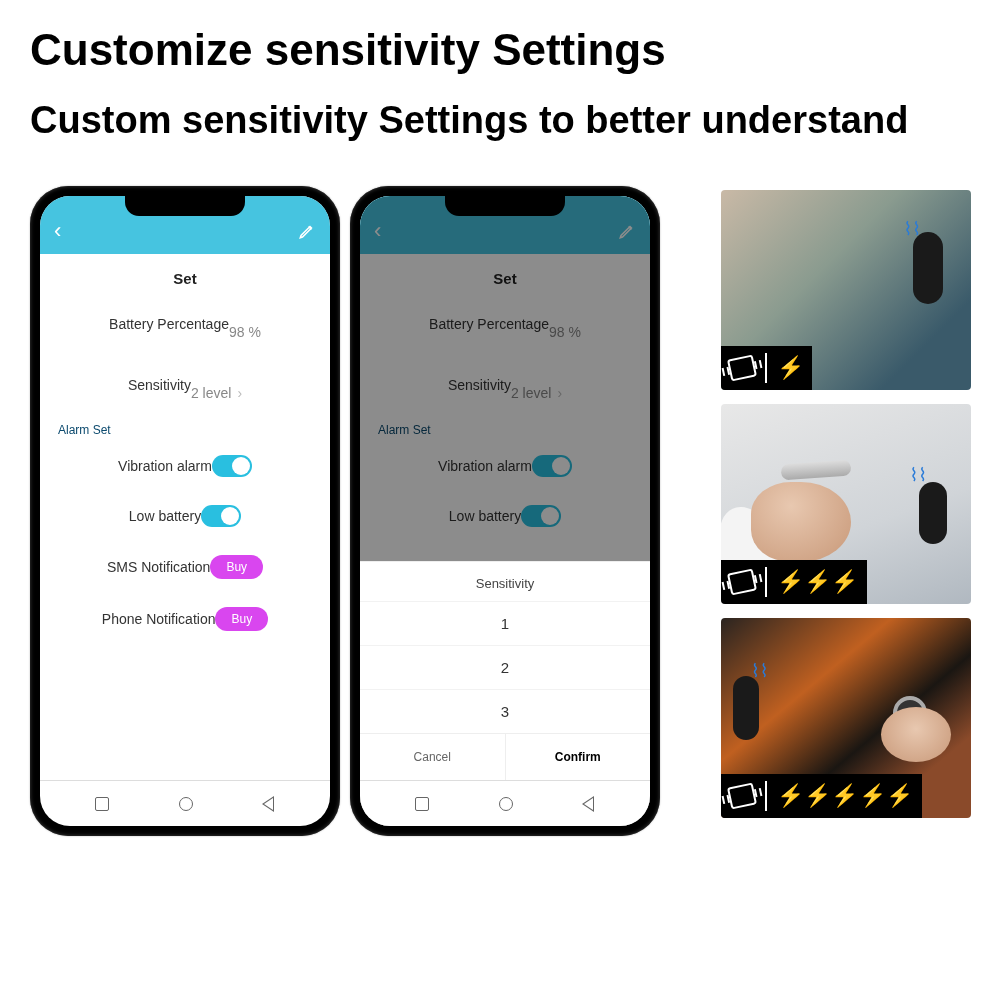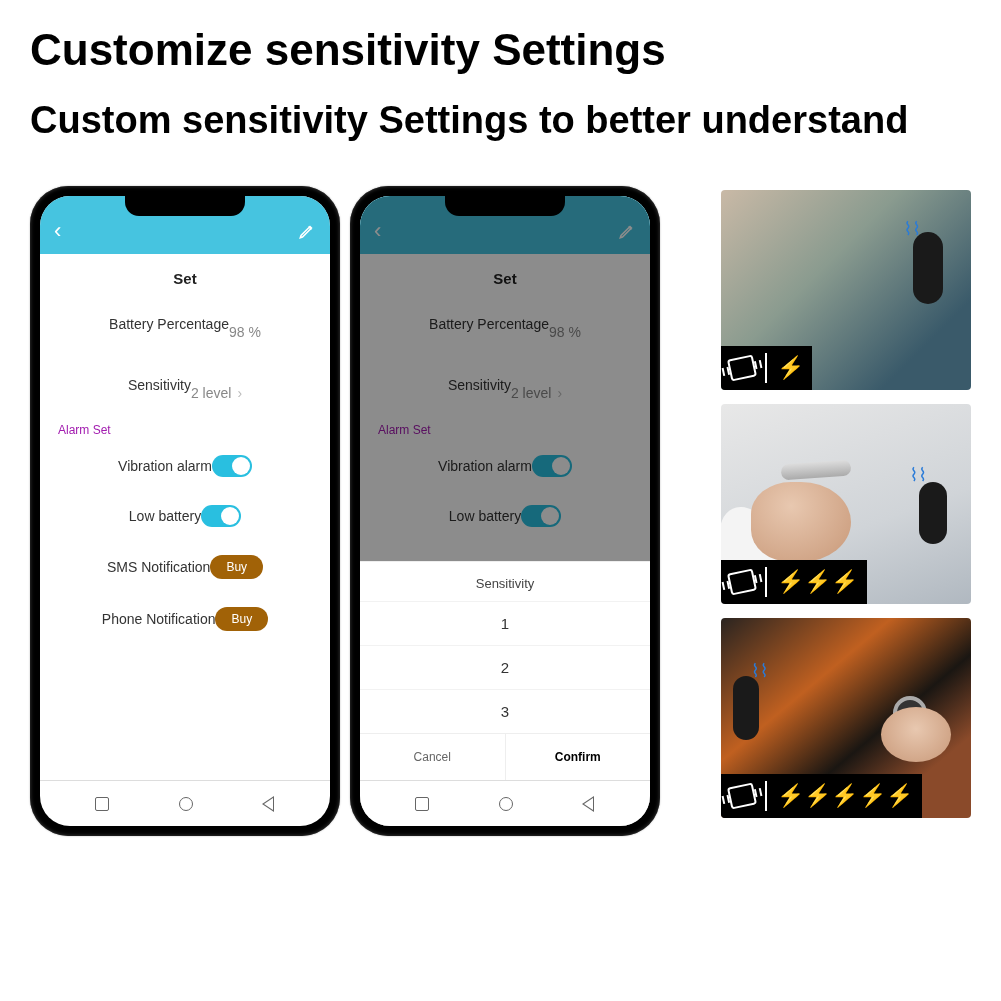--- a/index.html
+++ b/index.html
@@ -100,39 +100,39 @@
     align-items: center;
     gap: 6px;
     margin-top: 17px;
   }
   .chev {
     color: #bbb;
     font-size: 14px;
   }
   .section-label {
     font-size: 12px;
-    color: #a21caf;
+    color: #0c4a6e;
     padding: 8px 18px 4px;
   }
   .toggle {
     width: 40px; height: 22px;
     background: #29bfe0;
     border-radius: 11px;
     position: relative;
   }
   .toggle::after {
     content: "";
     position: absolute;
     right: 2px; top: 2px;
     width: 18px; height: 18px;
     background: #fff;
     border-radius: 50%;
   }
   .buy-btn {
-    background: #a16207;
+    background: #d946ef;
     color: #fff;
     font-size: 12px;
     padding: 5px 16px;
     border-radius: 13px;
   }
 
   
   .navbar {
     margin-top: auto;
     height: 46px;

